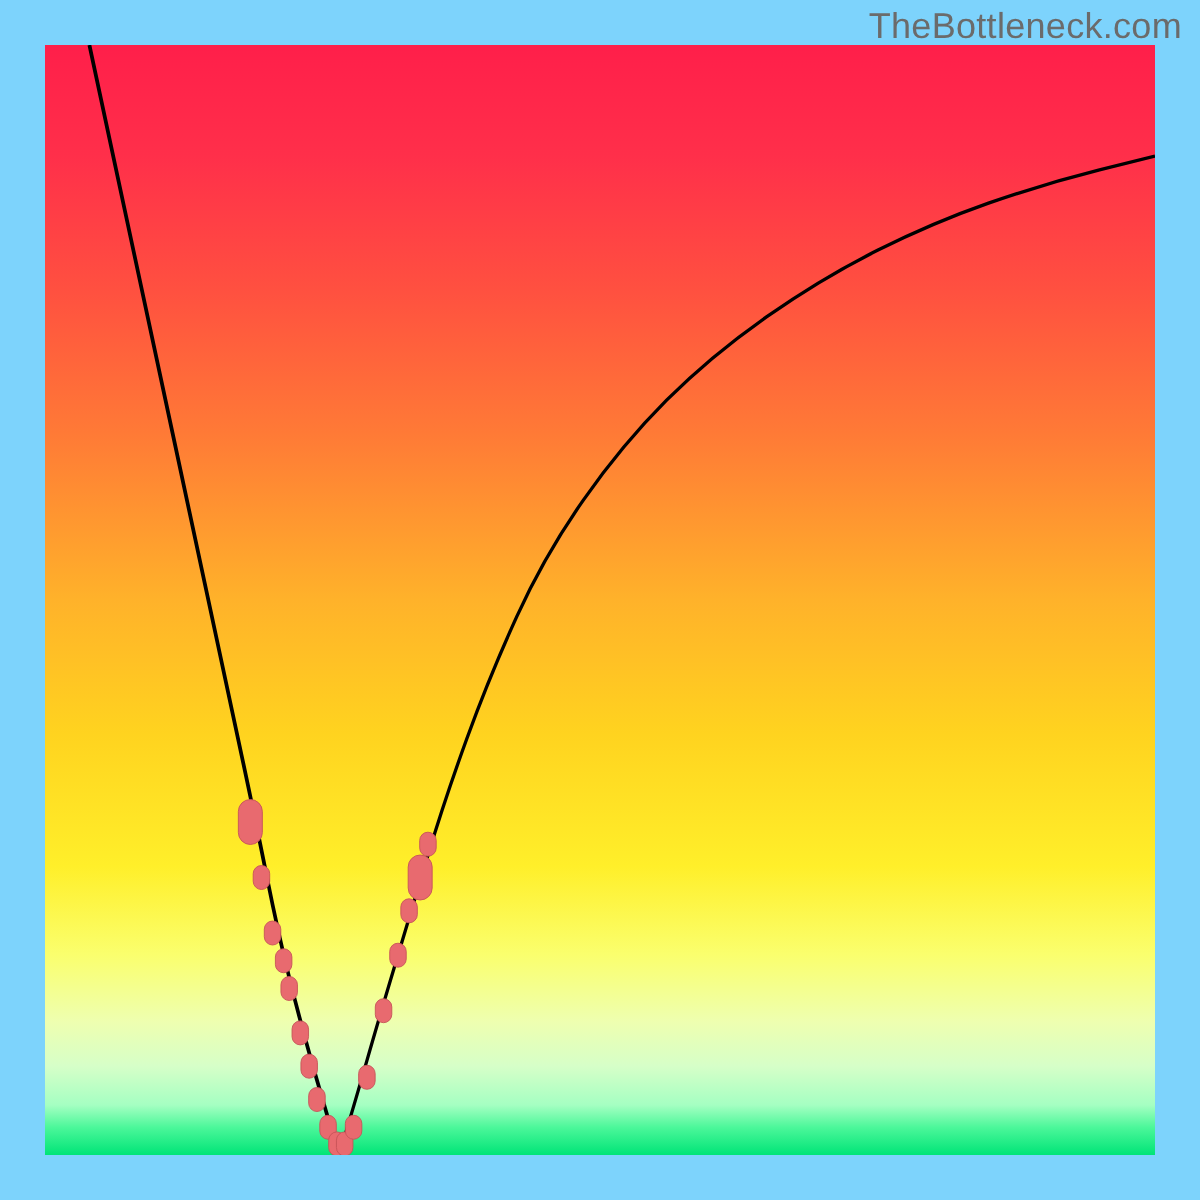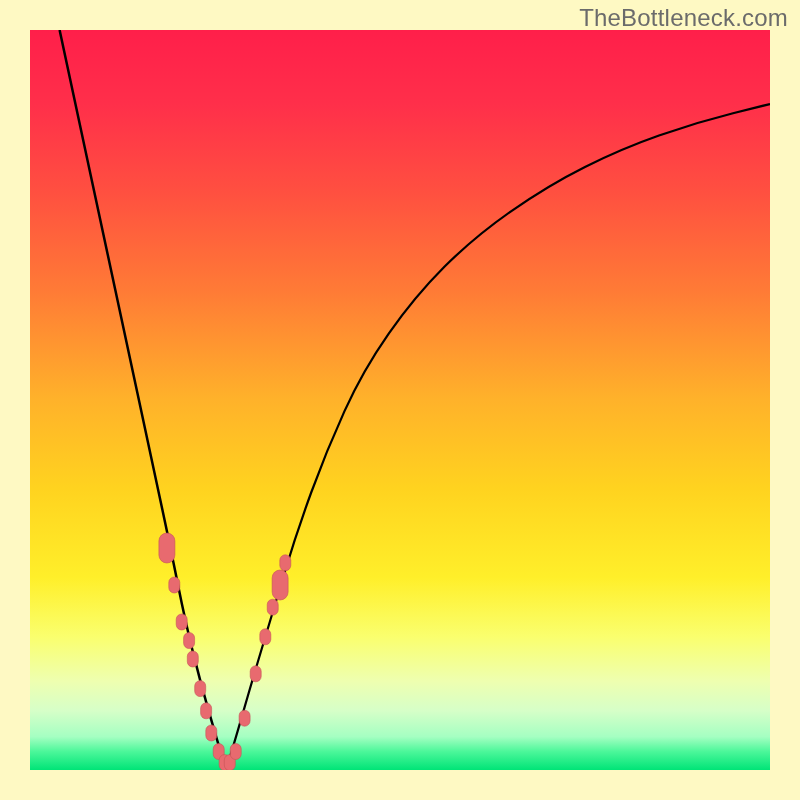--- a/index.html
+++ b/index.html
@@ -9,21 +9,21 @@
     height: 800px;
     overflow: hidden;
     background: #000;
     font-family: Arial, Helvetica, sans-serif;
   }
   .frame {
     position: absolute;
     top: 0; left: 0;
     width: 800px;
     height: 800px;
-    background: #fef9c3;
+    background: #7dd3fc;
   }
   .plot {
     position: absolute;
     top: 30px;
     left: 30px;
     width: 740px;
     height: 740px;
     overflow: hidden;
   }
   .gradient {

